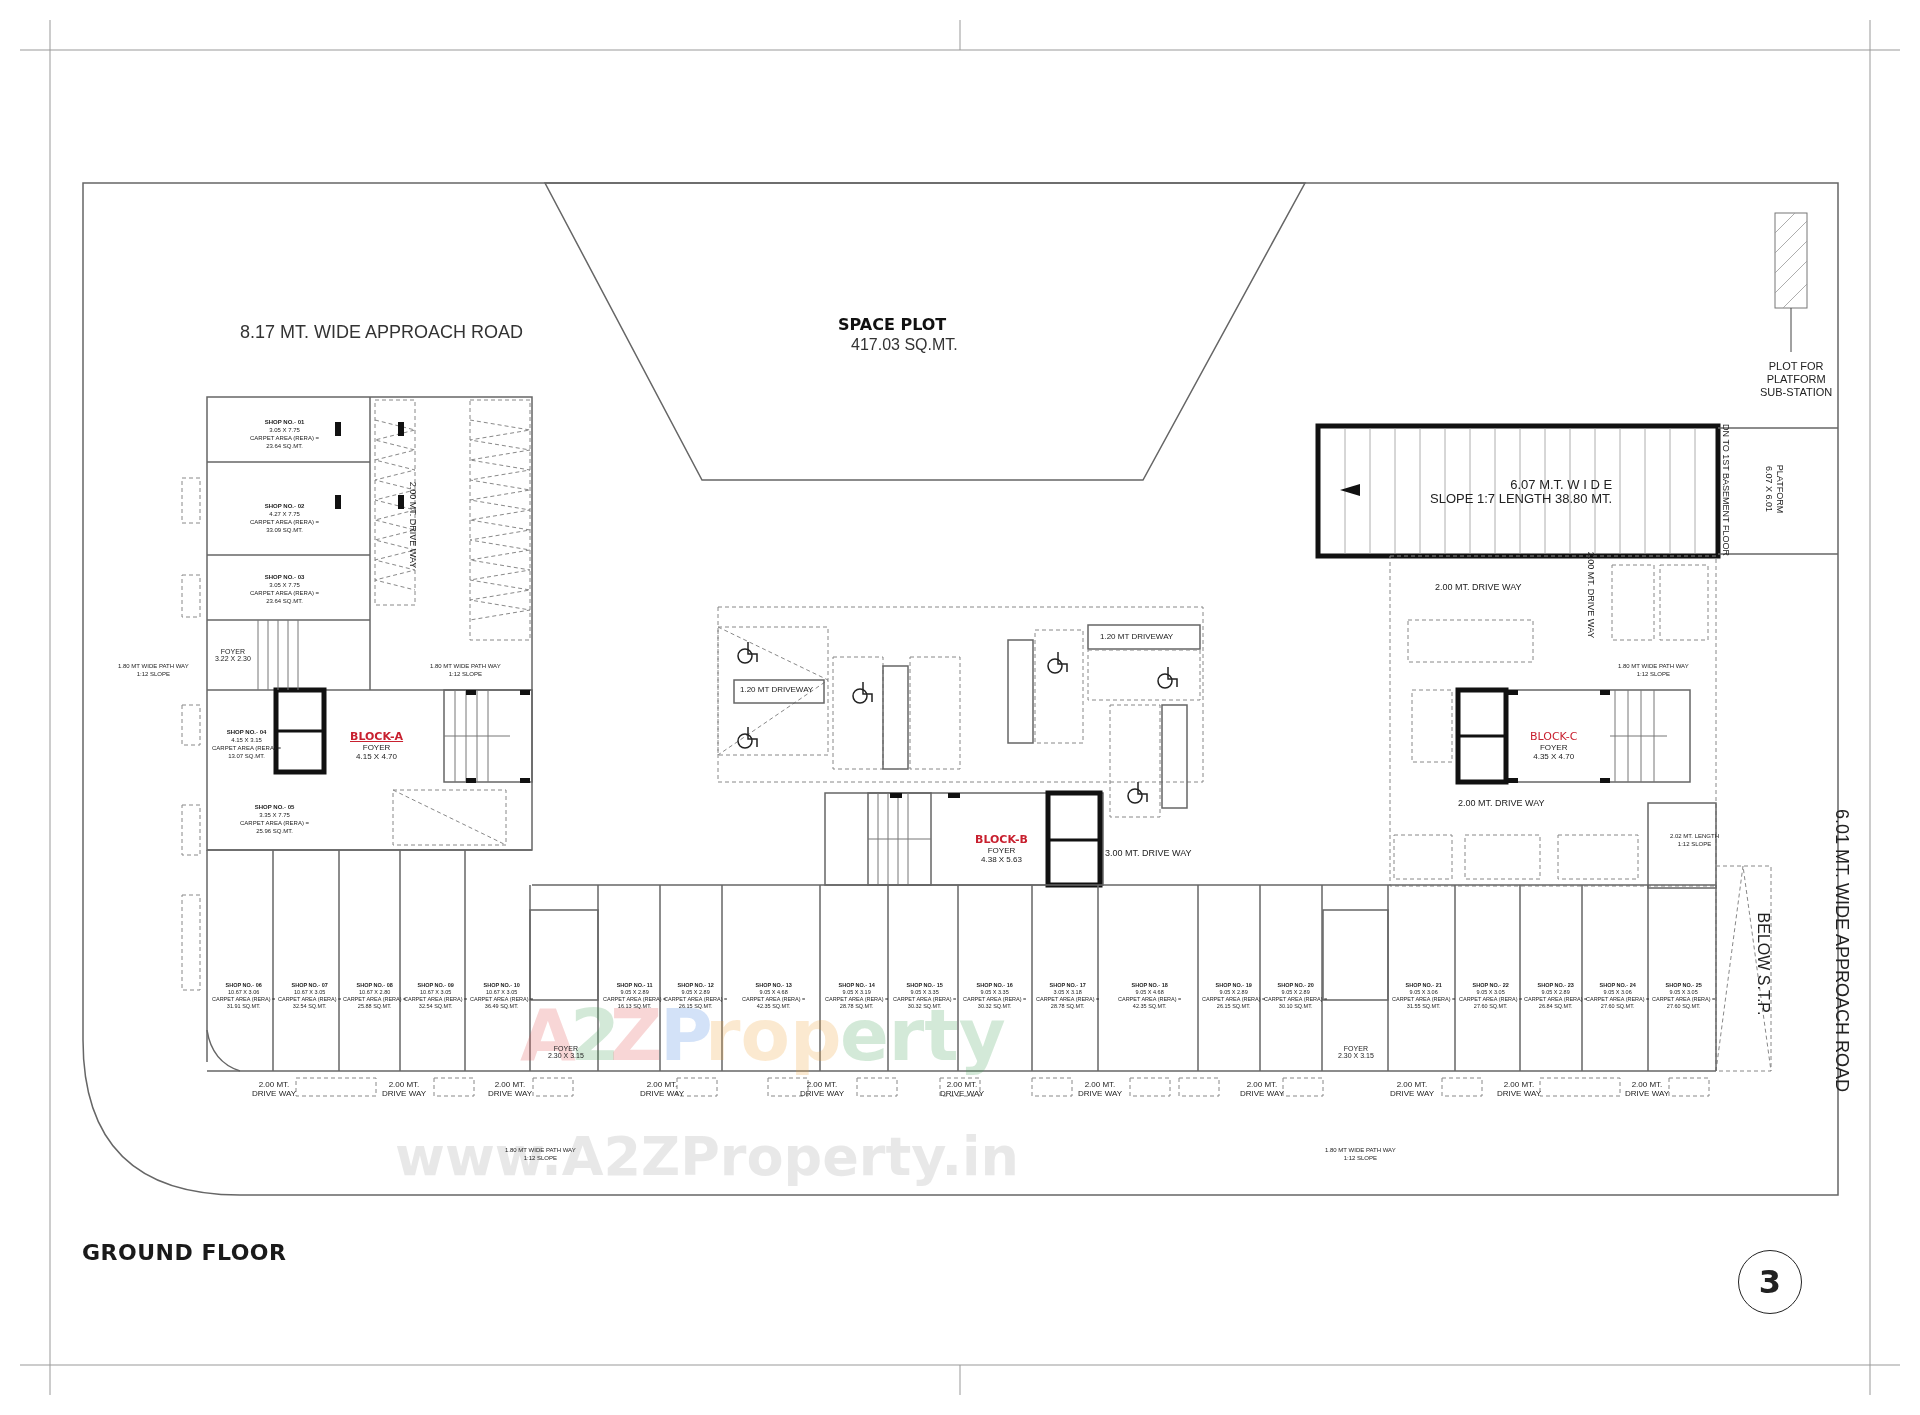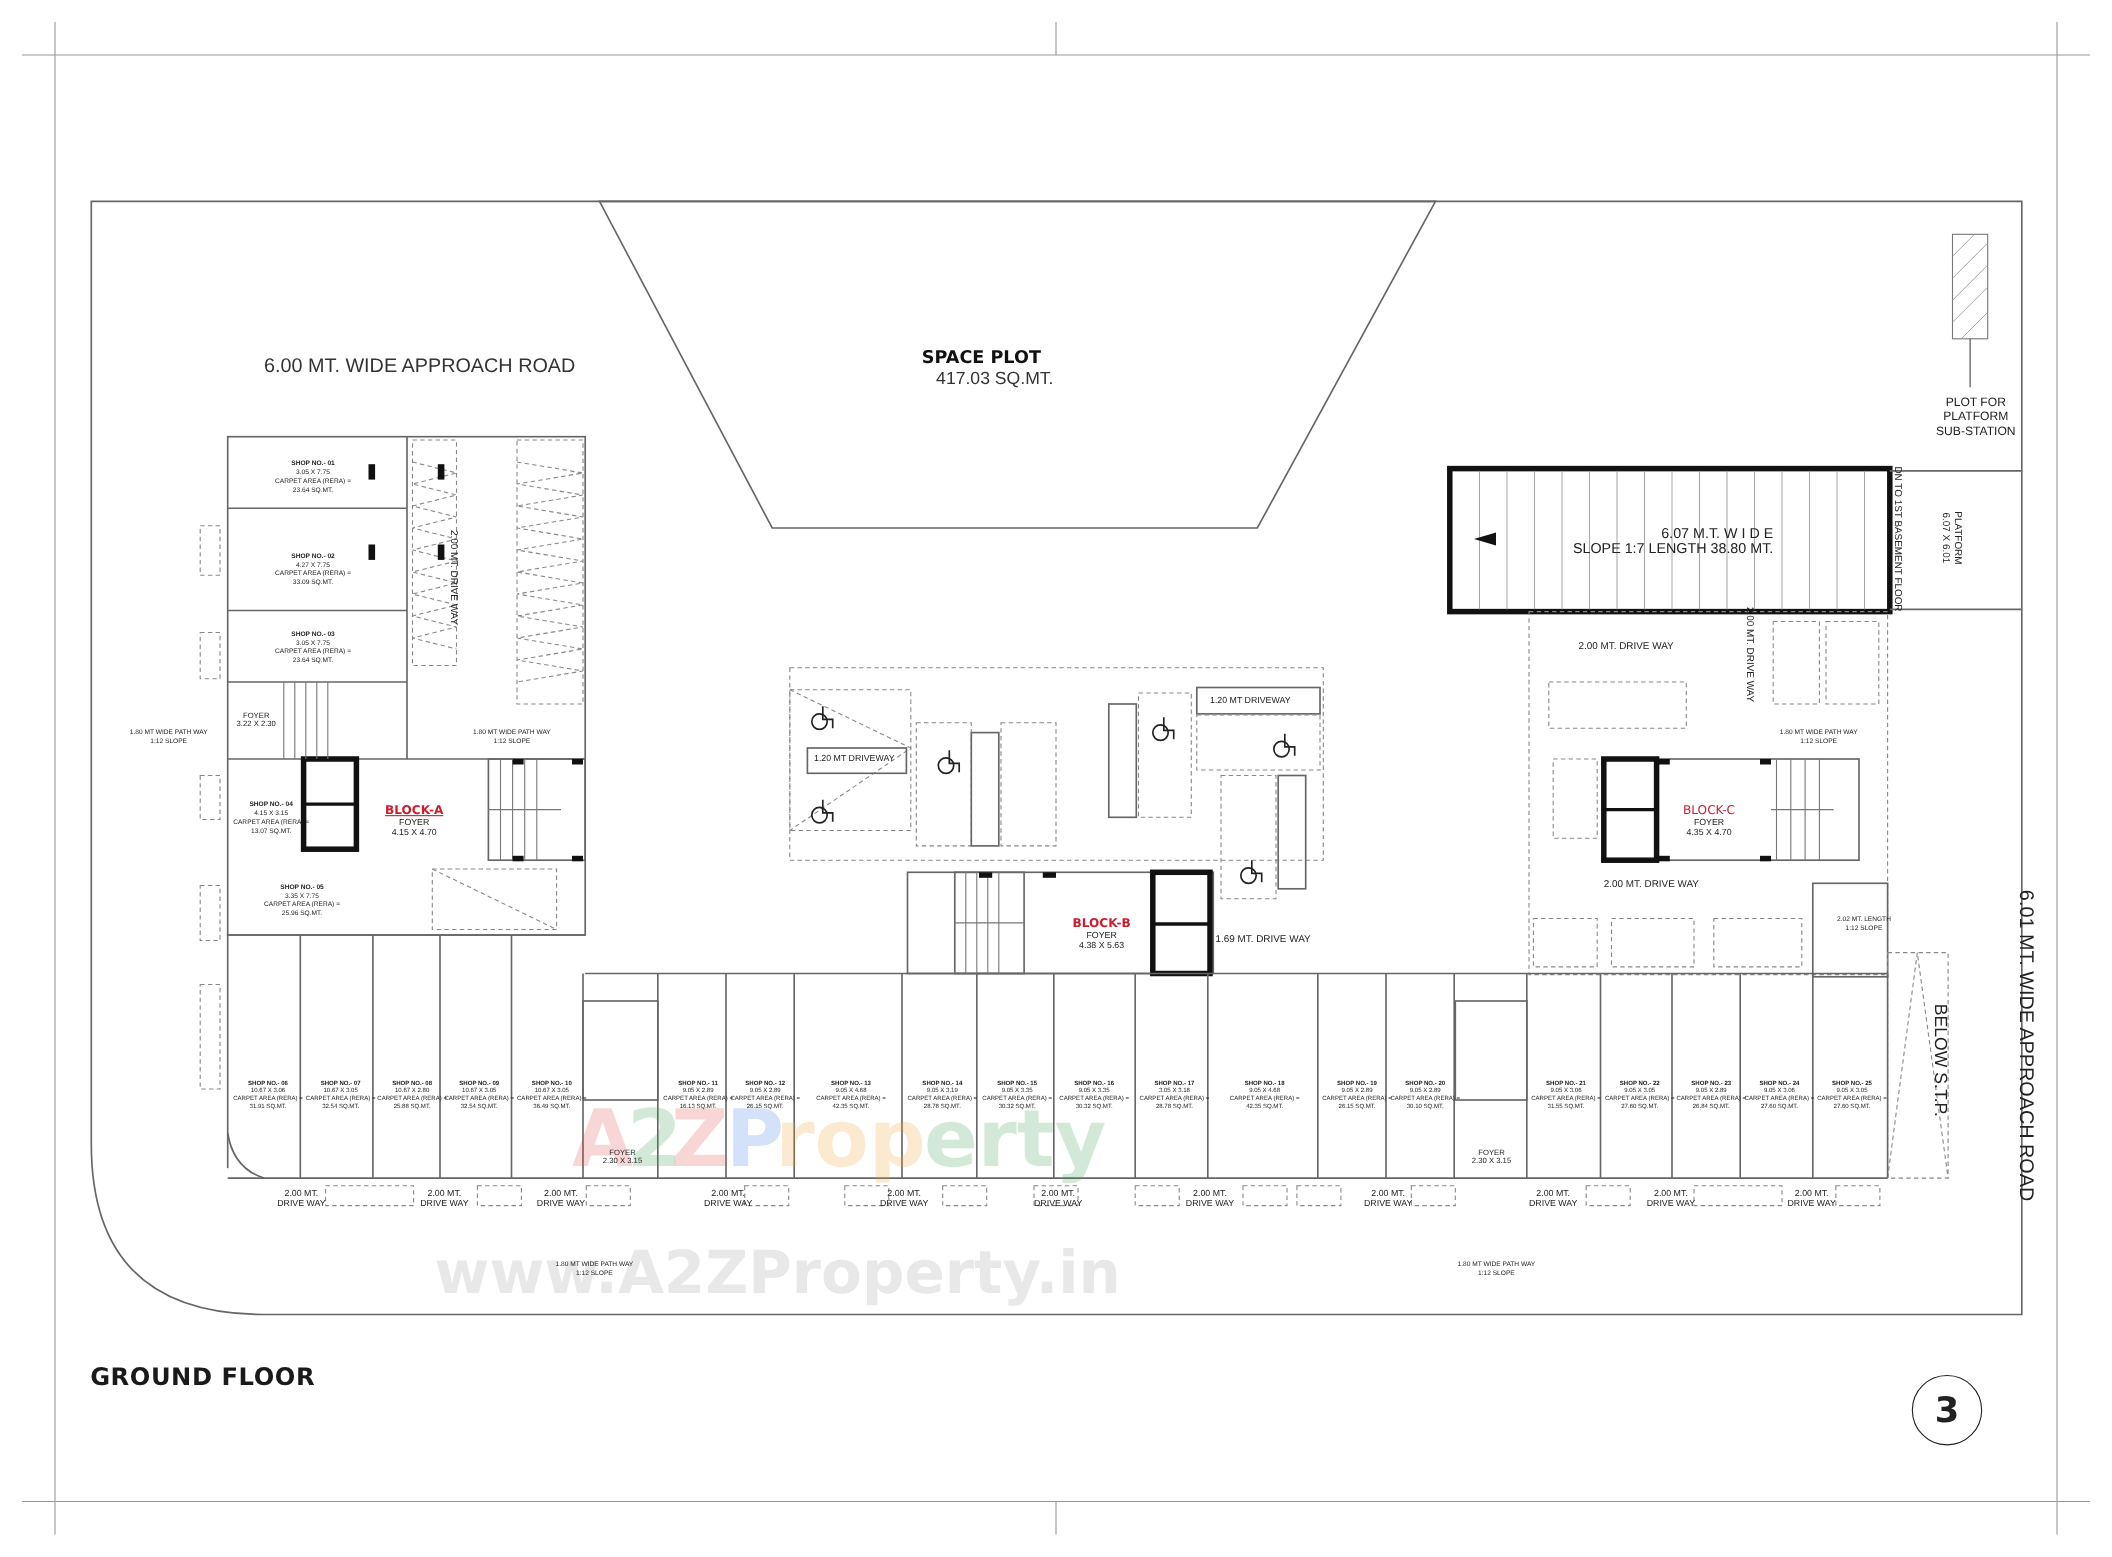--- a/index.html
+++ b/index.html
@@ -262,21 +262,21 @@
 
   <text x="520" y="1060" font-size="72" class="wm" fill="#e04848">A</text>
   <text x="570" y="1060" font-size="72" class="wm" fill="#3aa050">2</text>
   <text x="610" y="1060" font-size="72" class="wm" fill="#e04848">Z</text>
   <text x="660" y="1060" font-size="72" class="wm" fill="#3a7de0">P</text>
   <text x="705" y="1060" font-size="72" class="wm" fill="#f0a030">rop</text>
   <text x="840" y="1060" font-size="72" class="wm" fill="#3aa050">erty</text>
   <text x="395" y="1175" font-size="54" class="wm" fill="#999">www.A2ZProperty.in</text>
 </svg>
 
-<div class="html-label" style="left:240px;top:322px;font-size:18px;color:#333;">6.00 MT. WIDE APPROACH ROAD</div>
+<div class="html-label" style="left:240px;top:322px;font-size:18px;color:#333;">8.17 MT. WIDE APPROACH ROAD</div>
 <div class="html-label" style="left:838px;top:315px;font-size:16px;font-weight:bold;font-family:'DejaVu Sans',sans-serif;color:#111;">SPACE PLOT</div>
 <div class="html-label" style="left:851px;top:336px;font-size:16px;color:#333;">417.03 SQ.MT.</div>
 
 <div class="html-label" style="left:1760px;top:360px;font-size:11px;text-align:center;line-height:13px;">
   <div>PLOT FOR</div>
   <div>PLATFORM</div>
   <div>SUB-STATION</div>
 </div>
 
 <div class="html-label" style="left:1430px;top:478px;font-size:13px;text-align:right;line-height:14px;color:#222;">
@@ -470,21 +470,21 @@
     <div>FOYER</div>
     <div>2.30 X 3.15</div>
   </div>
 <div class="html-label" style="left:1338px;top:1045px;font-size:7px;text-align:center;">
     <div>FOYER</div>
     <div>2.30 X 3.15</div>
   </div>
 
 <div class="html-label" style="left:1435px;top:582px;font-size:9px;">2.00 MT. DRIVE WAY</div>
 <div class="html-label" style="left:1458px;top:798px;font-size:9px;">2.00 MT. DRIVE WAY</div>
-<div class="html-label" style="left:1105px;top:848px;font-size:9px;">1.69 MT. DRIVE WAY</div>
+<div class="html-label" style="left:1105px;top:848px;font-size:9px;">3.00 MT. DRIVE WAY</div>
 <div class="html-label" style="left:370px;top:520px;font-size:9px;transform:rotate(90deg);">2.00 MT. DRIVE WAY</div>
 <div class="html-label" style="left:1548px;top:590px;font-size:9px;transform:rotate(90deg);">2.00 MT. DRIVE WAY</div>
 <div class="html-label" style="left:740px;top:685px;font-size:8px;">1.20 MT DRIVEWAY</div>
 <div class="html-label" style="left:1100px;top:632px;font-size:8px;">1.20 MT DRIVEWAY</div>
 
 <div class="html-label" style="left:118px;top:662px;font-size:6px;text-align:center;line-height:8px;">
     <div>1.80 MT WIDE  PATH WAY</div>
     <div>1:12 SLOPE</div>
   </div>
 <div class="html-label" style="left:430px;top:662px;font-size:6px;text-align:center;line-height:8px;">

